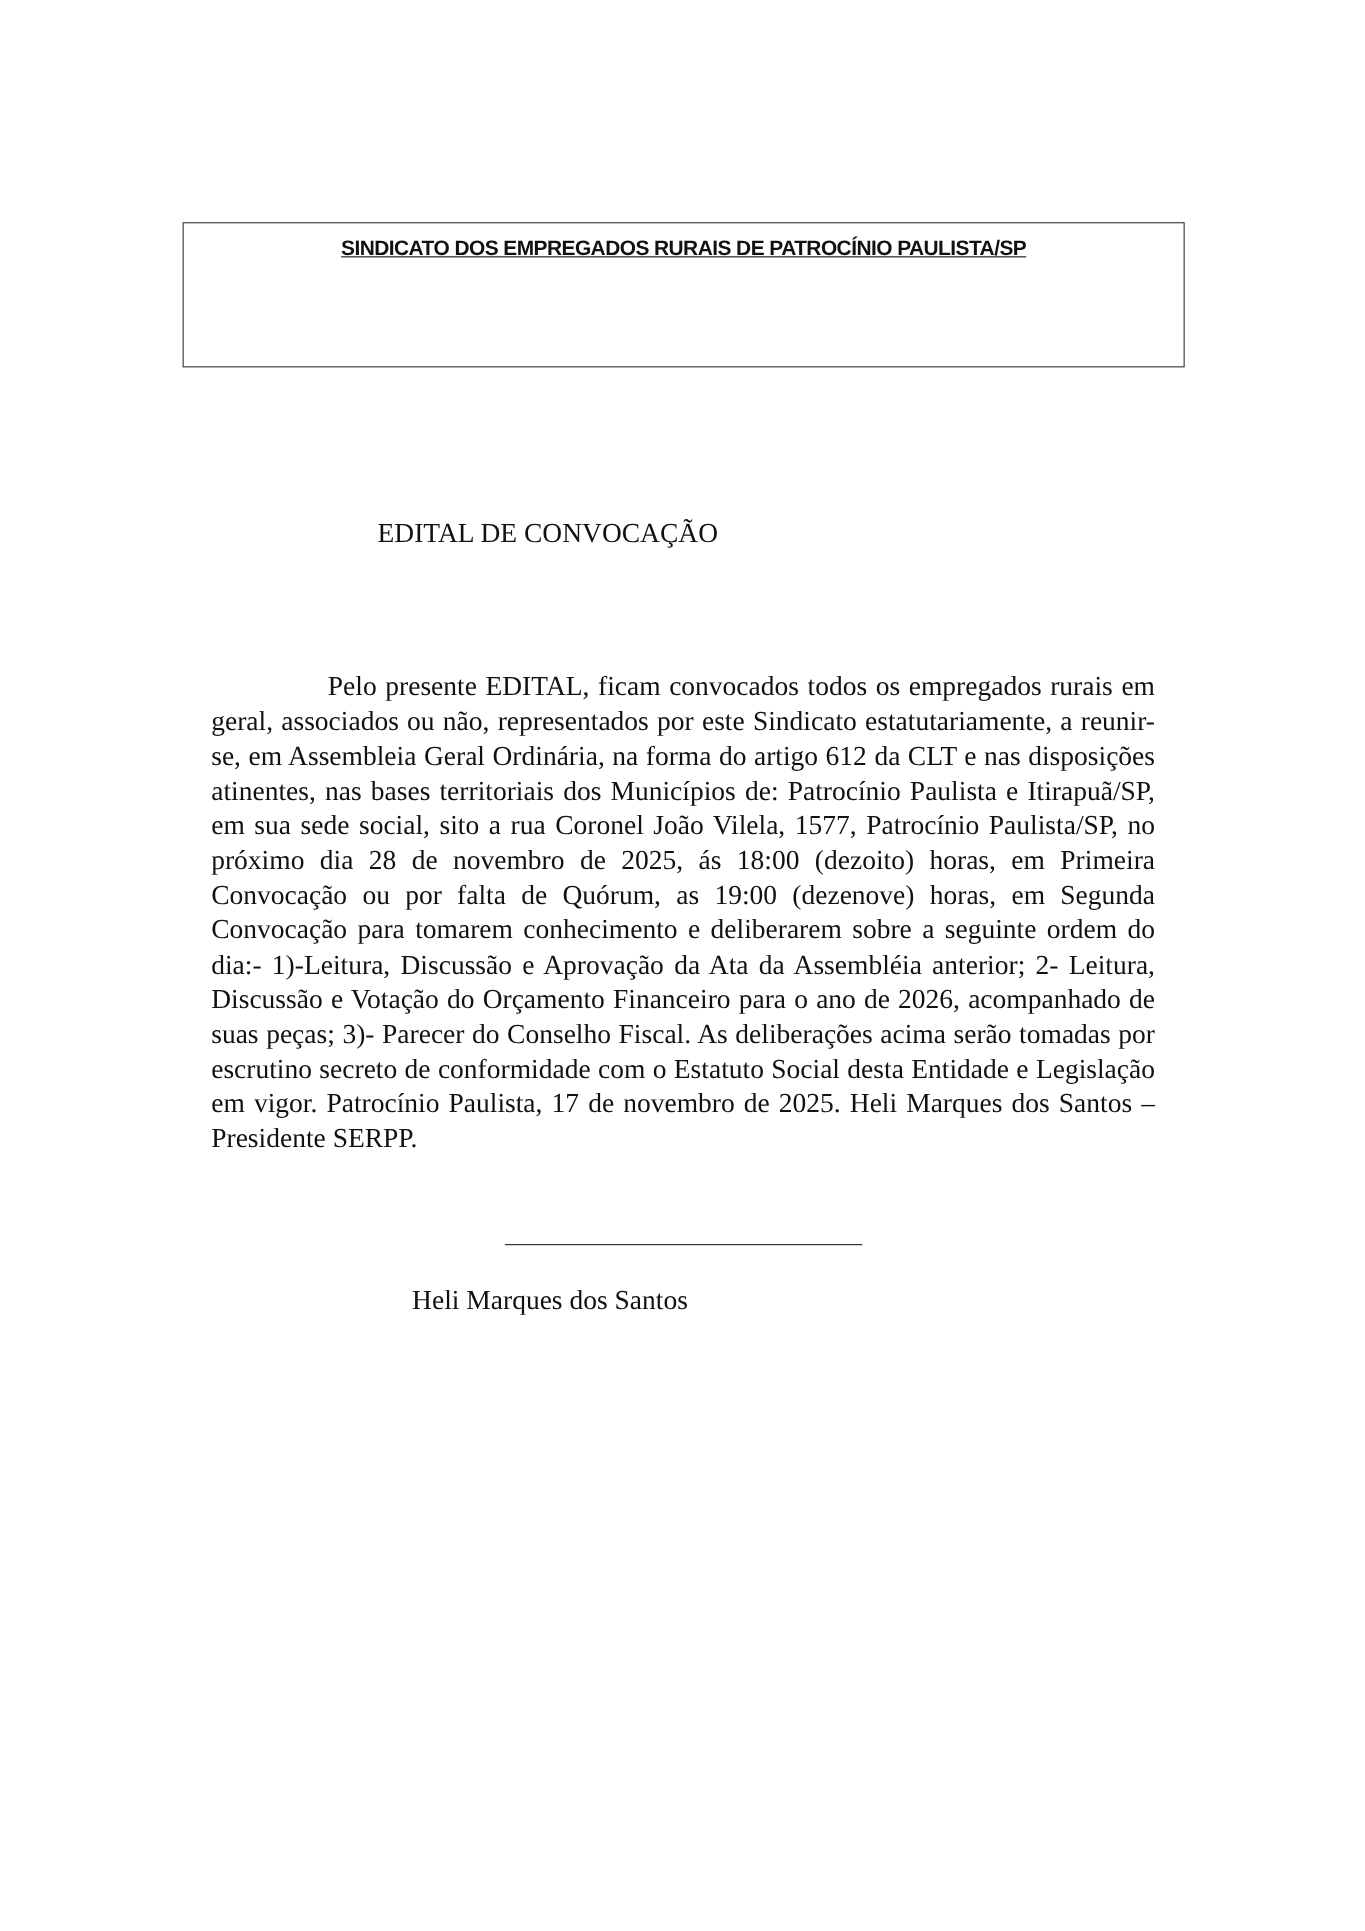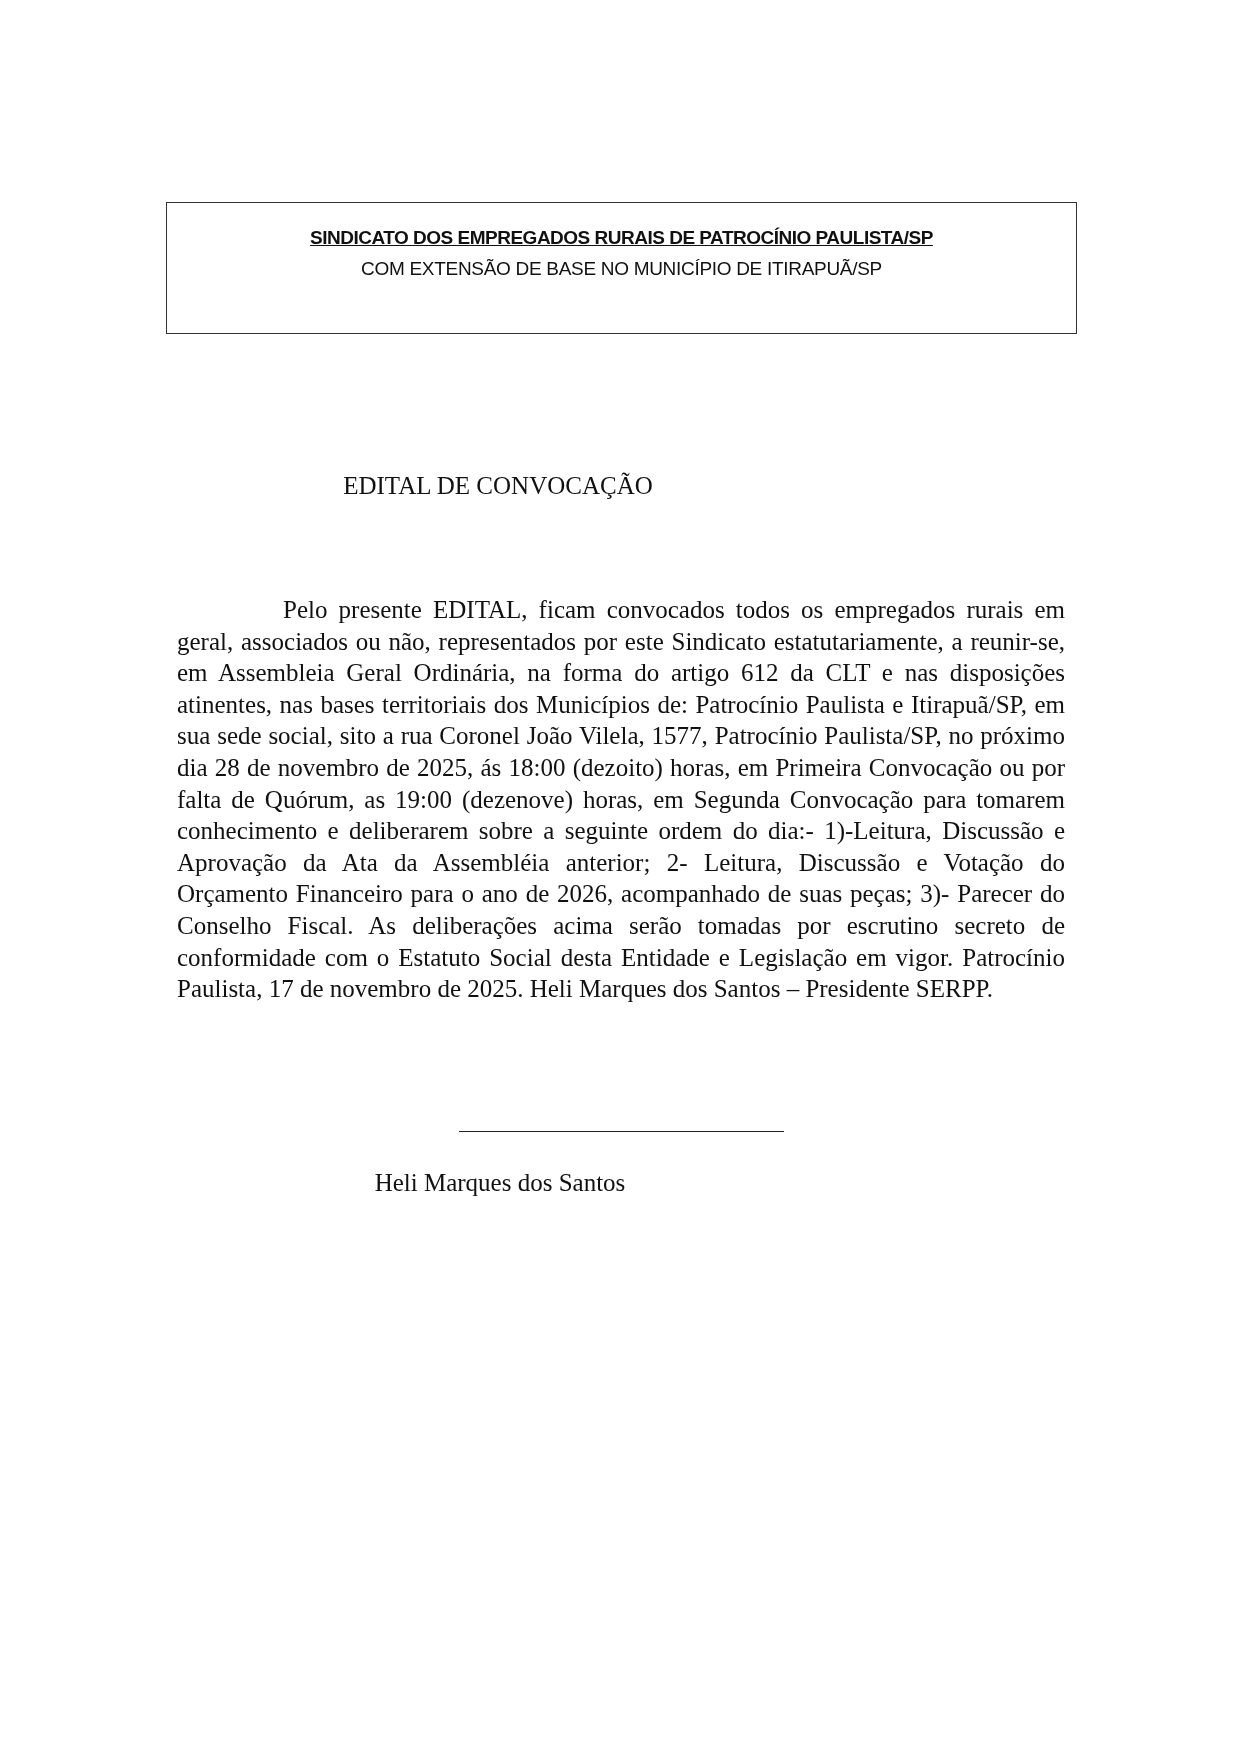--- a/index.html
+++ b/index.html
@@ -3,53 +3,52 @@
 <meta charset="utf-8">
 <style>
   html, body { margin: 0; padding: 0; background: #ffffff; }
   body { width: 1241px; height: 1755px; position: relative; overflow: hidden; }
   .page { position: absolute; left: 0; top: 0; width: 1241px; height: 1755px; background: #fff; }
   .header-box {
     position: absolute; left: 166px; top: 202px; width: 911px; height: 132px;
     border: 1px solid #333; box-sizing: border-box;
     font-family: "Liberation Sans", "DejaVu Sans", sans-serif;
     font-size: 19px; color: #111; text-align: center;
-    padding-top: 19px;
+    padding-top: 8px;
   }
   .header-box .line { height: 31px; line-height: 31px; white-space: nowrap; letter-spacing: -0.3px; }
   .header-box .line.title { font-weight: bold; text-decoration: underline; letter-spacing: -0.5px; }
   .title-block {
     position: absolute; left: 0; width: 996px; text-align: center;
     font-family: "Liberation Serif", "DejaVu Serif", serif; font-size: 25px; color: #111;
   }
   #t1 { top: 472px; }
   #t2 { top: 535px; }
   .body-text {
     position: absolute; left: 177px; top: 594px; width: 888px;
     font-family: "Liberation Serif", "DejaVu Serif", serif; font-size: 25px; color: #111;
     line-height: 31.6px; text-align: justify;
   }
-  .body-text p { margin: 0; text-indent: 106px; }
+  .body-text p { margin: 15px; text-indent: 106px; }
   .sig-line {
     position: absolute; left: 459px; top: 1131px; width: 325px; border-top: 1px solid #222;
   }
   .sig-name, .sig-role {
     position: absolute; left: 0; width: 1000px; text-align: center;
     font-family: "Liberation Serif", "DejaVu Serif", serif; font-size: 25px; color: #111;
   }
   .sig-name { top: 1169px; }
   .sig-role { top: 1230px; }
 </style>
 </head>
 <body>
 
 <div class="page">
   <div class="header-box">
     <div class="line title">SINDICATO DOS EMPREGADOS RURAIS DE PATROCÍNIO PAULISTA/SP</div>
-    <div class="line">COM EXTENSÃO DE BASE NO MUNICÍPIO DE ITIRAPUÃ/SP</div>
   </div>
 
   <div class="title-block" id="t1">EDITAL DE CONVOCAÇÃO</div>
 
   <div class="body-text">
     <p>Pelo presente EDITAL, ficam convocados todos os empregados rurais em geral, associados ou não, representados por este Sindicato estatutariamente, a reunir-se, em Assembleia Geral Ordinária, na forma do artigo 612 da CLT e nas disposições atinentes, nas bases territoriais dos Municípios de: Patrocínio Paulista e Itirapuã/SP, em sua sede social, sito a rua Coronel João Vilela, 1577, Patrocínio Paulista/SP, no próximo dia 28 de novembro de 2025, ás 18:00 (dezoito) horas, em Primeira Convocação ou por falta de Quórum, as 19:00 (dezenove) horas, em Segunda Convocação para tomarem conhecimento e deliberarem sobre a seguinte ordem do dia:- 1)-Leitura, Discussão e Aprovação da Ata da Assembléia anterior; 2- Leitura, Discussão e Votação do Orçamento Financeiro para o ano de 2026, acompanhado de suas peças; 3)- Parecer do Conselho Fiscal. As deliberações acima serão tomadas por escrutino secreto de conformidade com o Estatuto Social desta Entidade e Legislação em vigor. Patrocínio Paulista, 17 de novembro de 2025. Heli Marques dos Santos – Presidente SERPP.</p>
   </div>
 
   <div class="sig-line"></div>
   <div class="sig-name">Heli Marques dos Santos</div>

